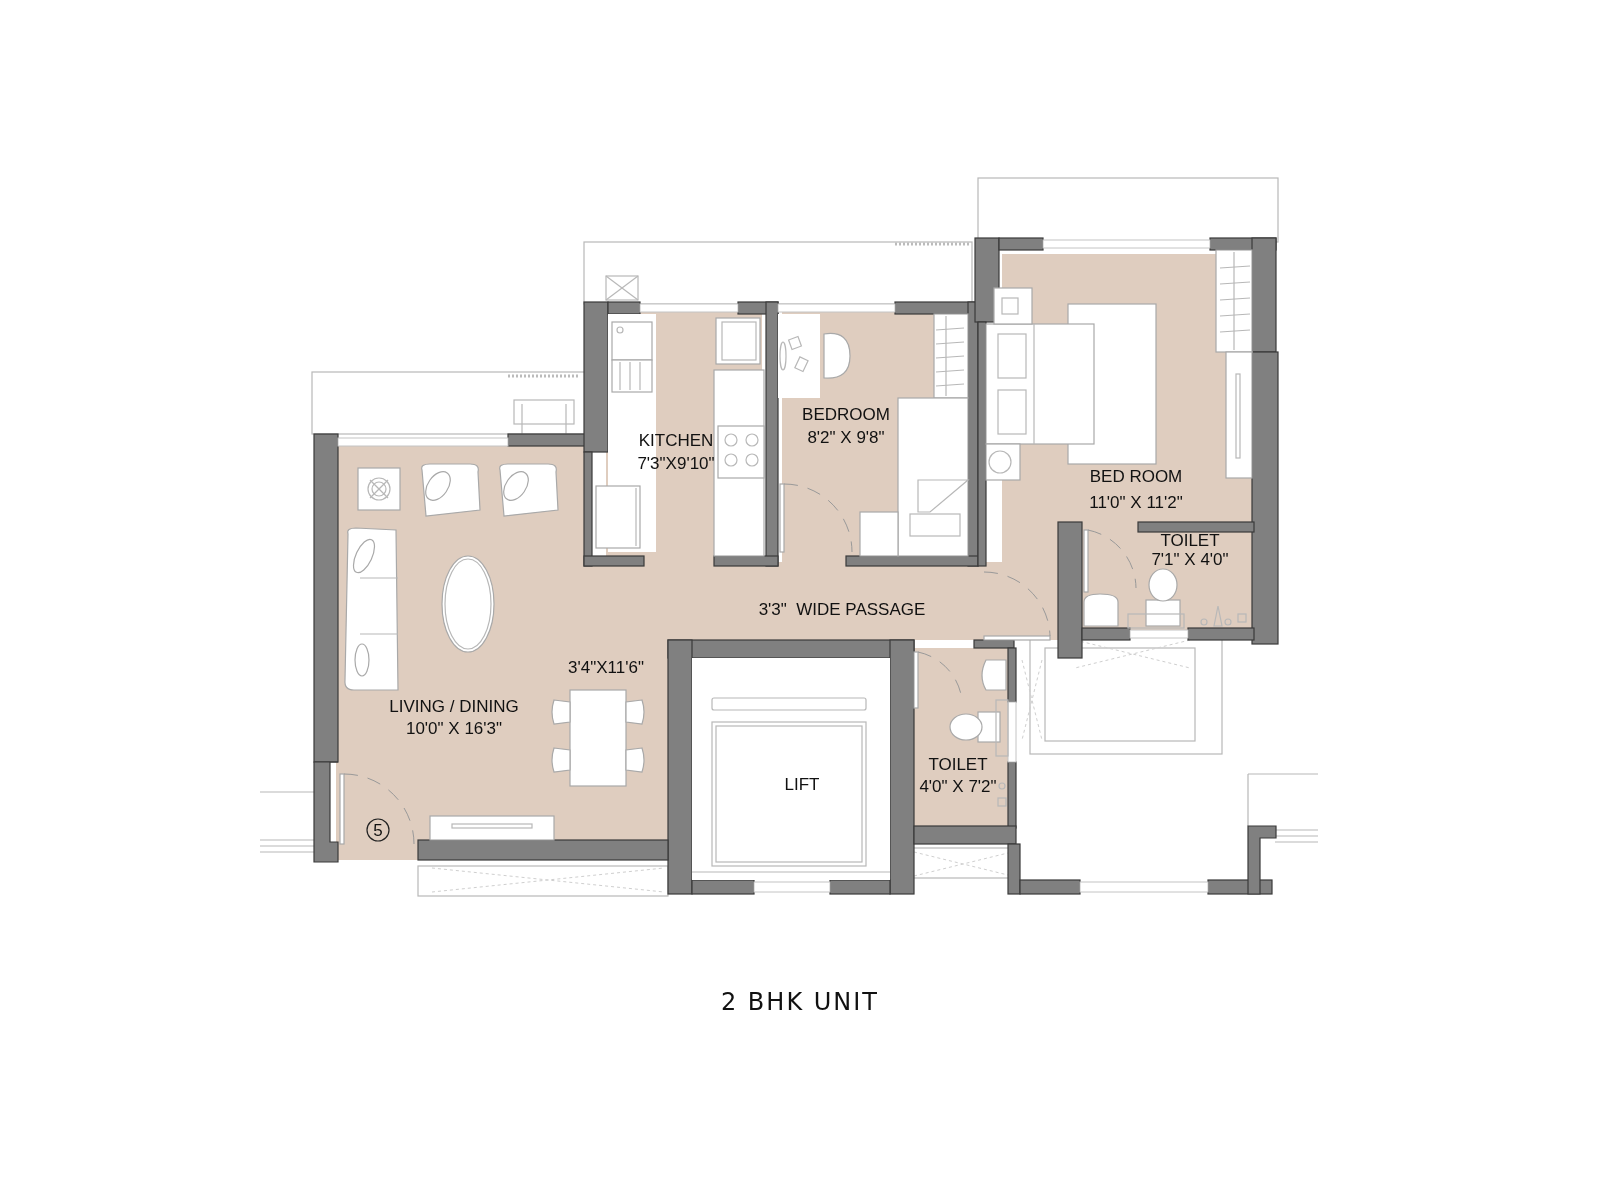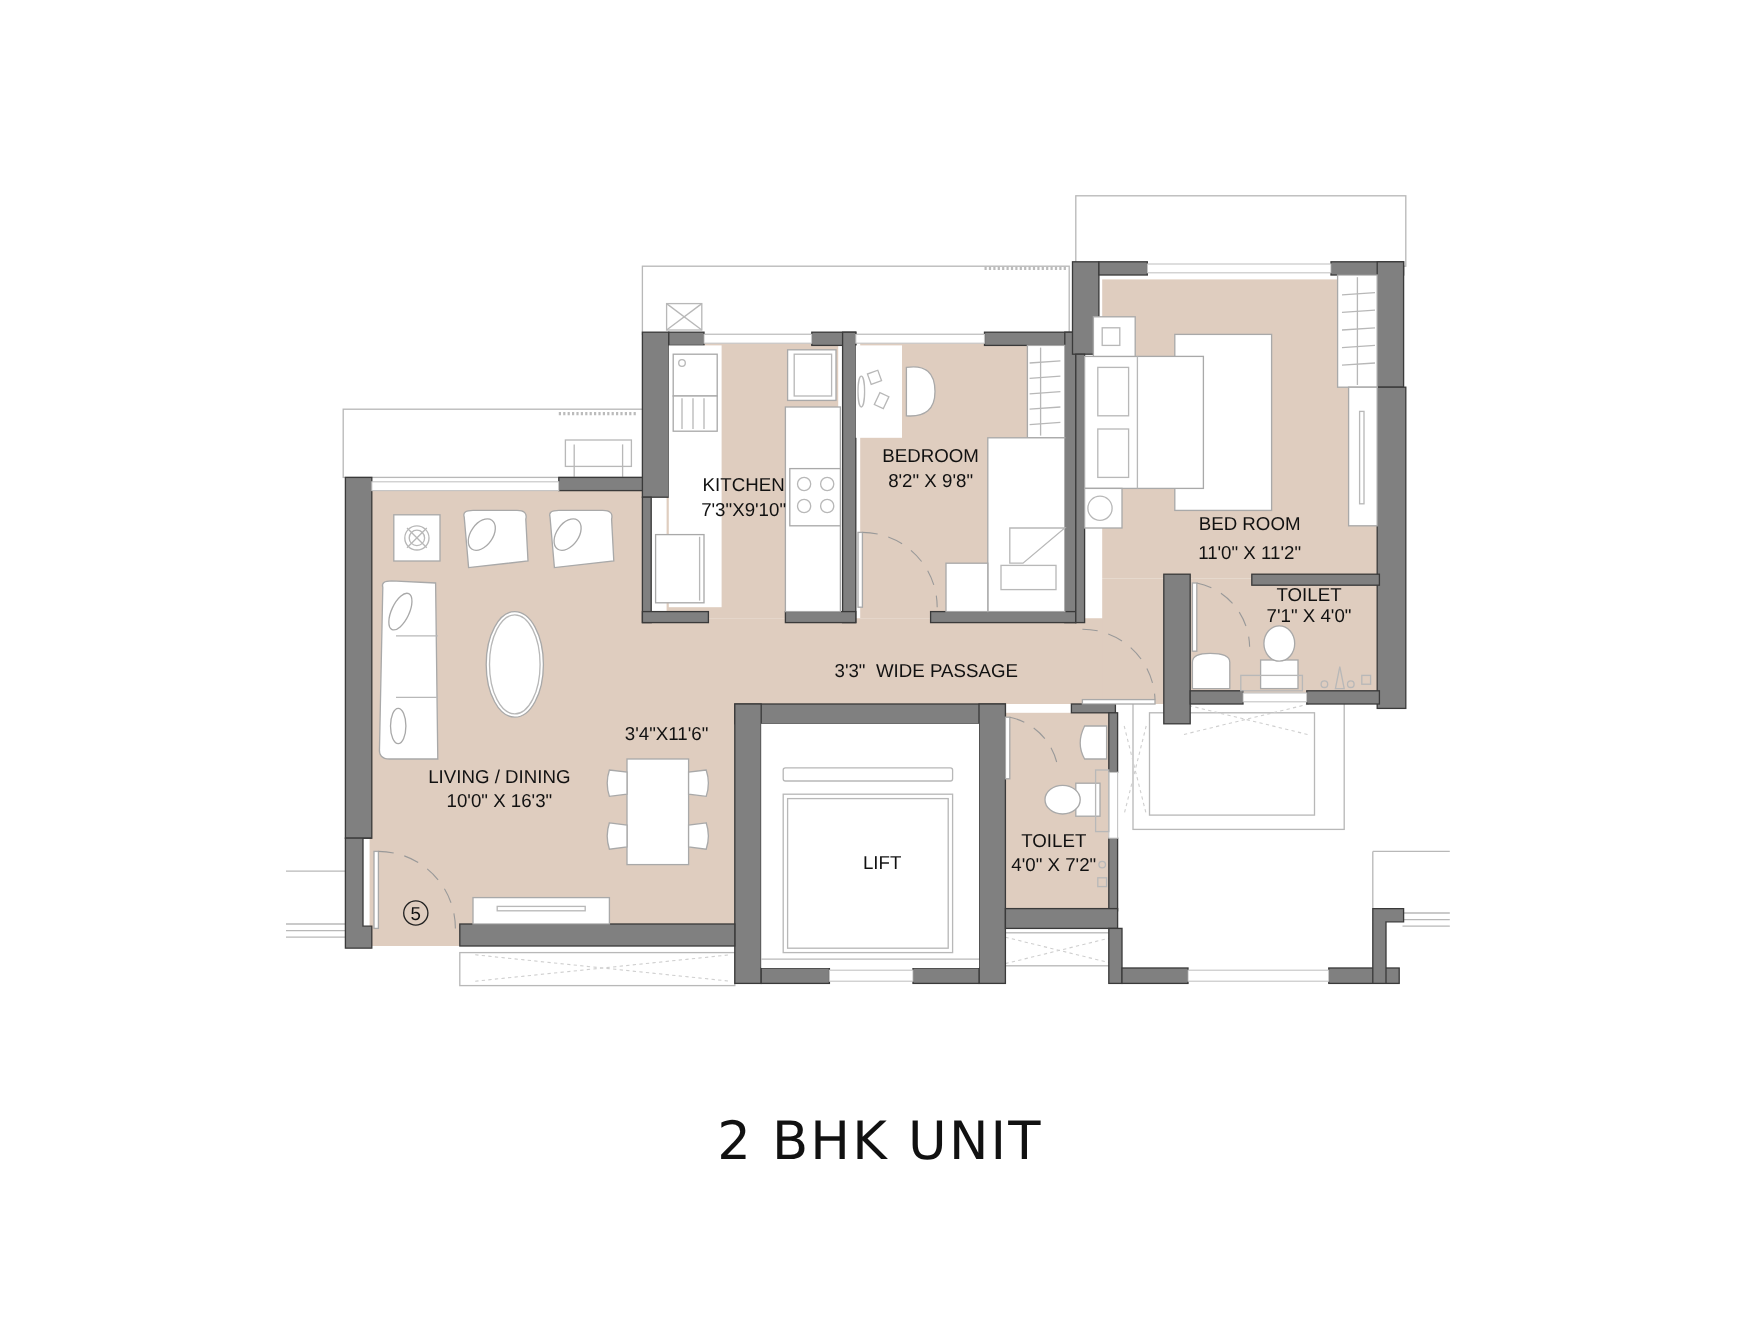--- a/index.html
+++ b/index.html
@@ -1,19 +1,19 @@
 <!DOCTYPE html>
 <html><head>
 <meta charset="utf-8">
 <style>
   html, body { margin:0; padding:0; background:#ffffff; }
   body { width:1600px; height:1200px; position:relative; overflow:hidden; font-family:"Liberation Sans", sans-serif; }
   #plan { position:absolute; left:0; top:0; width:1600px; height:1200px; }
   .lbl { font-family:"Liberation Sans", sans-serif; fill:#111; font-size:17px; }
-  .title { position:absolute; left:0; width:1600px; top:1010px; text-align:center; font-family:"DejaVu Sans", sans-serif; font-size:48px; letter-spacing:2px; color:#111; }
+  .title { position:absolute; left:0; width:1600px; top:988px; text-align:center; font-family:"DejaVu Sans", sans-serif; font-size:24px; letter-spacing:2px; color:#111; }
 </style>
 </head>
 <body>
 
 <svg id="plan" viewBox="0 0 1600 1200" xmlns="http://www.w3.org/2000/svg">
   <defs>
     <style>
       .floor{fill:#dfcdbf;}
       .wall{fill:#808080;stroke:#3a3a3a;stroke-width:1.2;}
       .ln{fill:none;stroke:#b8b8b8;stroke-width:1.2;}

